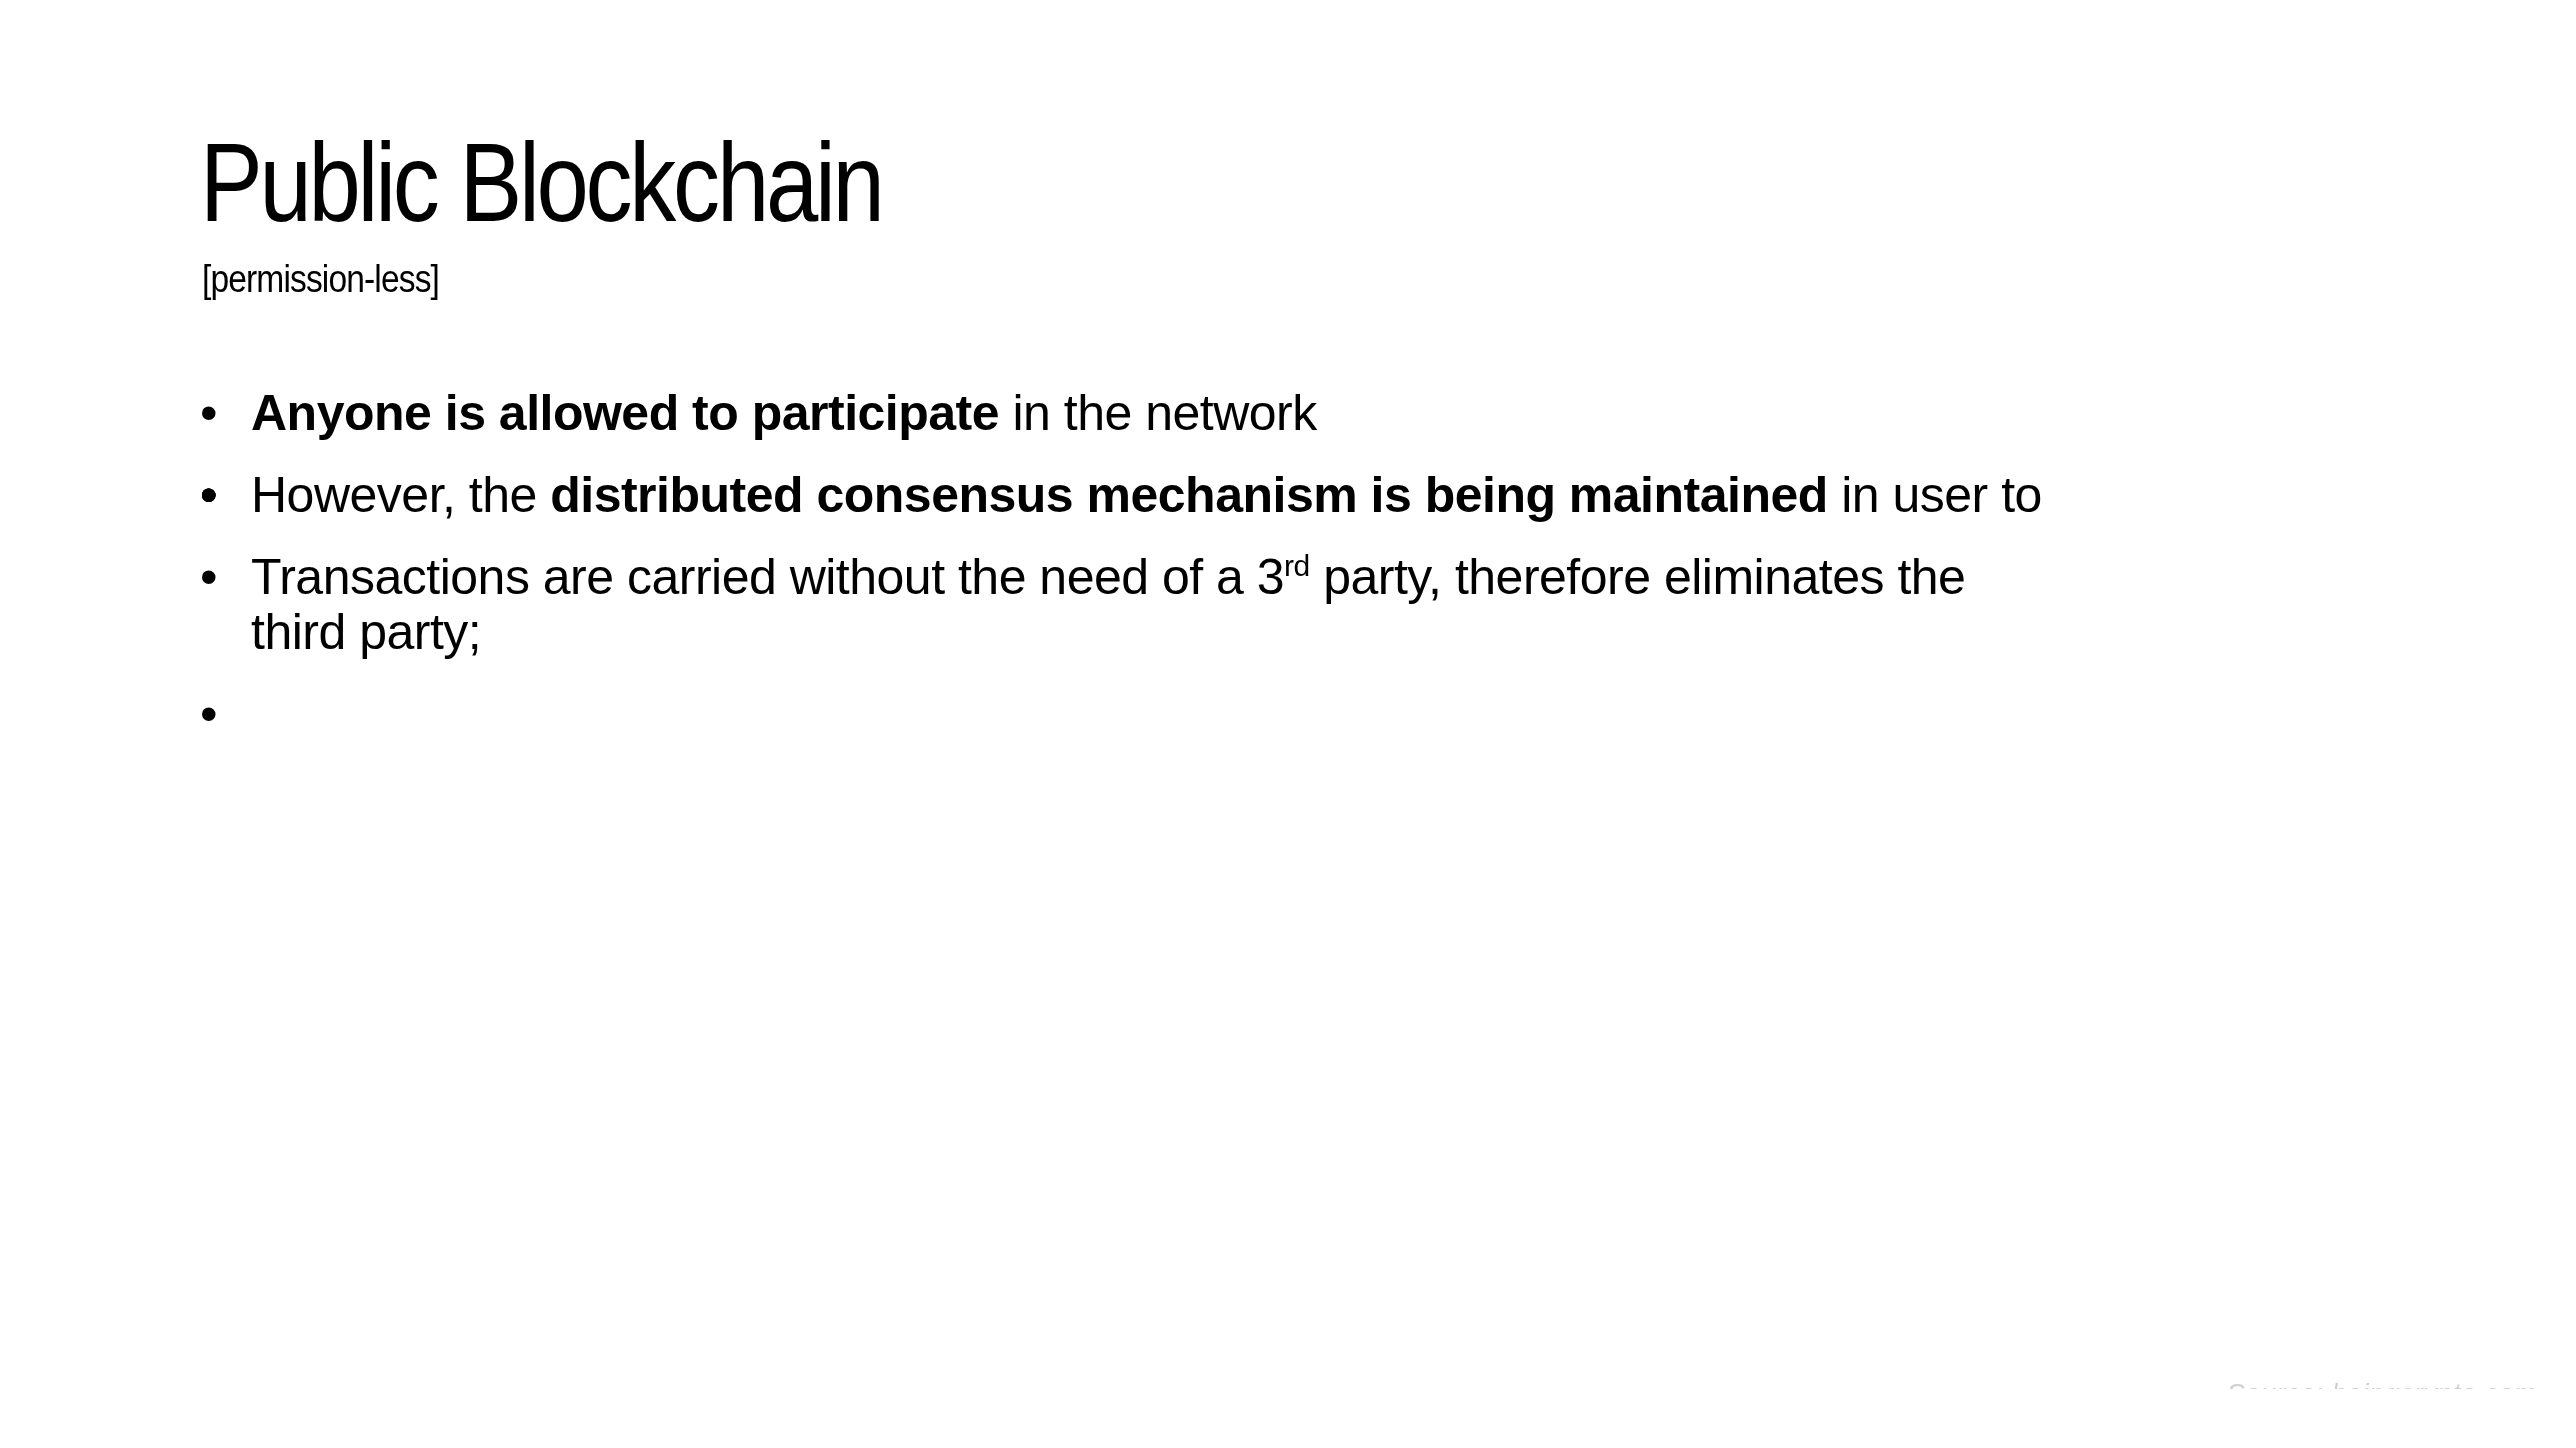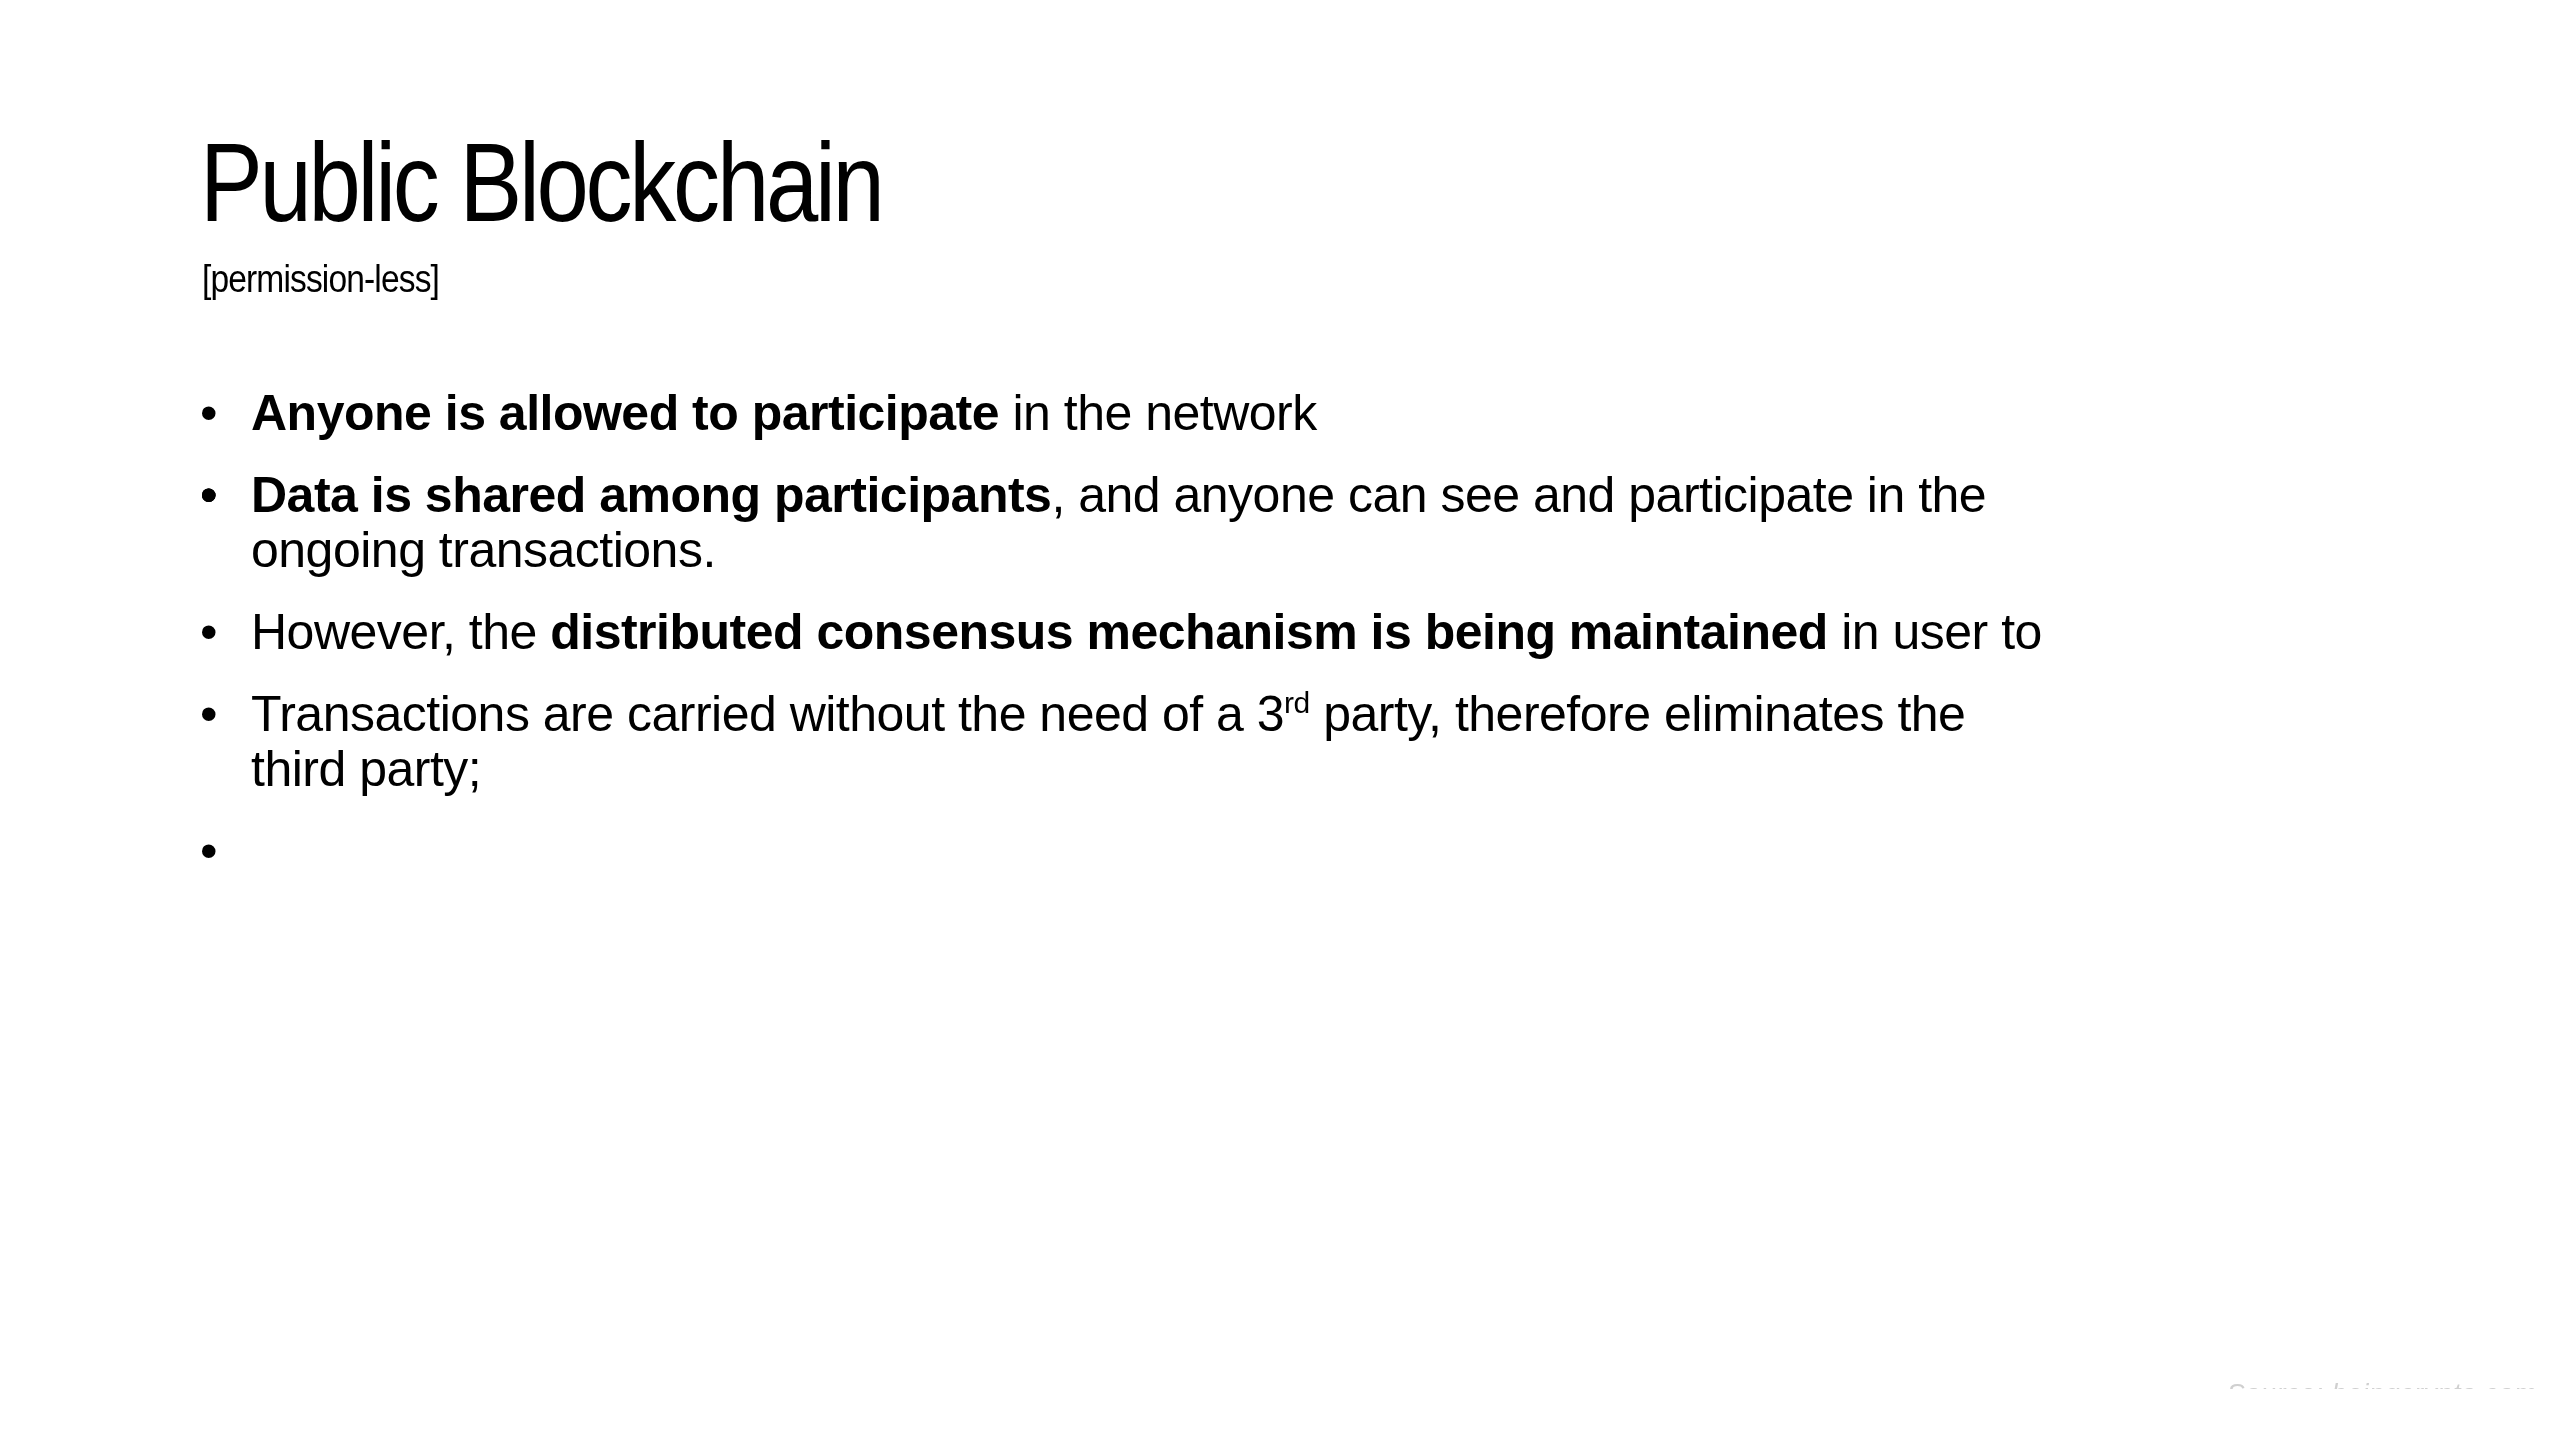--- a/index.html
+++ b/index.html
@@ -86,20 +86,20 @@
 </head>
 <body>
 
 <div class="slide">
   <h1 class="title">Public Blockchain</h1>
   <div class="subtitle">[permission-less]</div>
   <ul class="bullets">
       <li><span class="marker">•</span><span class="text"><b>Anyone is allowed to participate</b><span> in the network</span></span></li>
       <li><span class="marker">•</span></li>
       <li><span class="marker">•</span></li>
-      <li><span class="marker">•</span><span class="text"><b>Data is shared among participants</b><span>, and anyone can see and participate in the</span><br><span>ongoing transactions.</span></span></li>
+      <li><span class="marker">•</span></li>
       <li><span class="marker">•</span><span class="text"><span>However, the </span><b>distributed consensus mechanism is being maintained</b><span> in user to</span><br></span></li>
       <li><span class="marker">•</span><span class="text"><span>Transactions are carried without the need of a 3</span><sup>rd</sup><span> party, therefore eliminates the</span><br><span>third party;</span></span></li>
       <li><span class="marker">•</span></li>
     </ul>
   <div class="footer">Source: beingcrypto.com</div>
 </div>
 
 
 </body></html>

